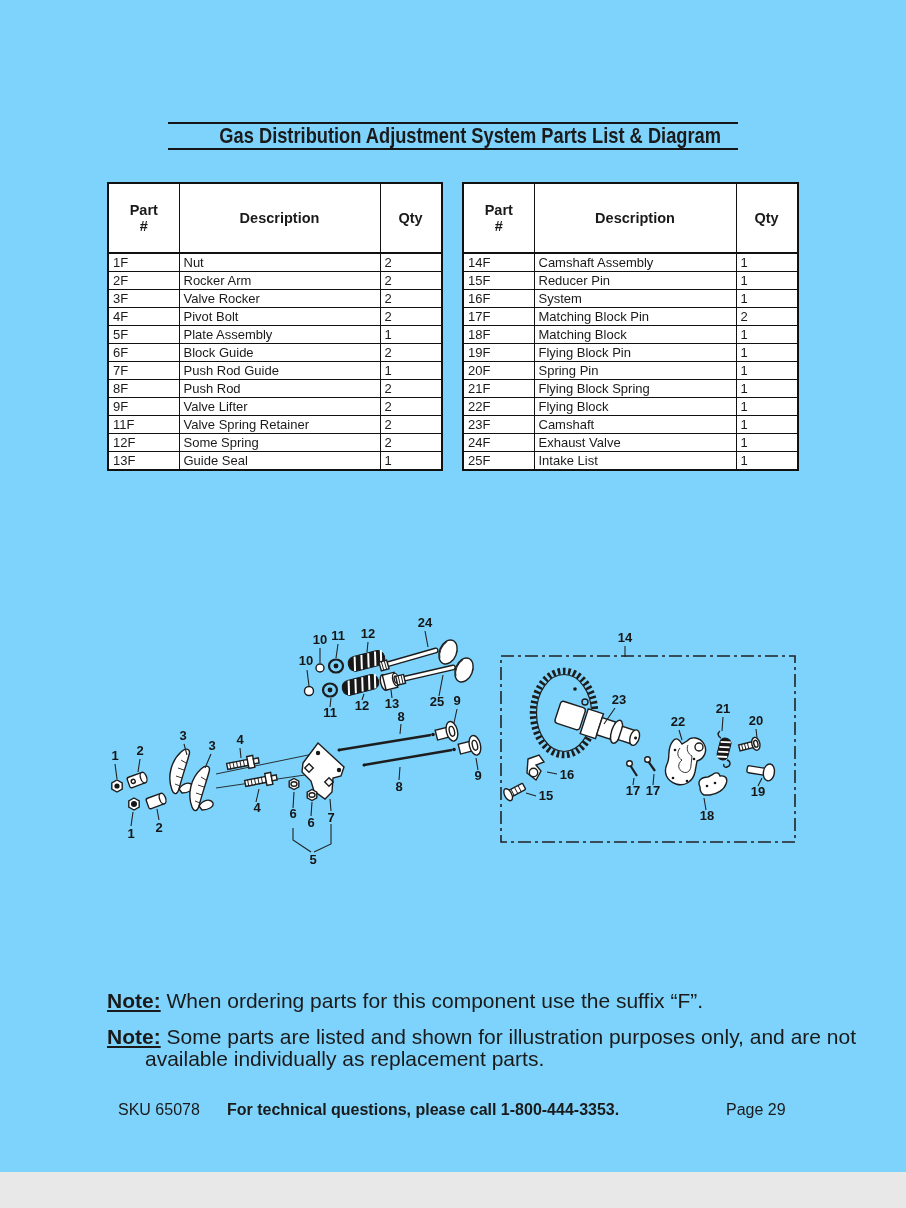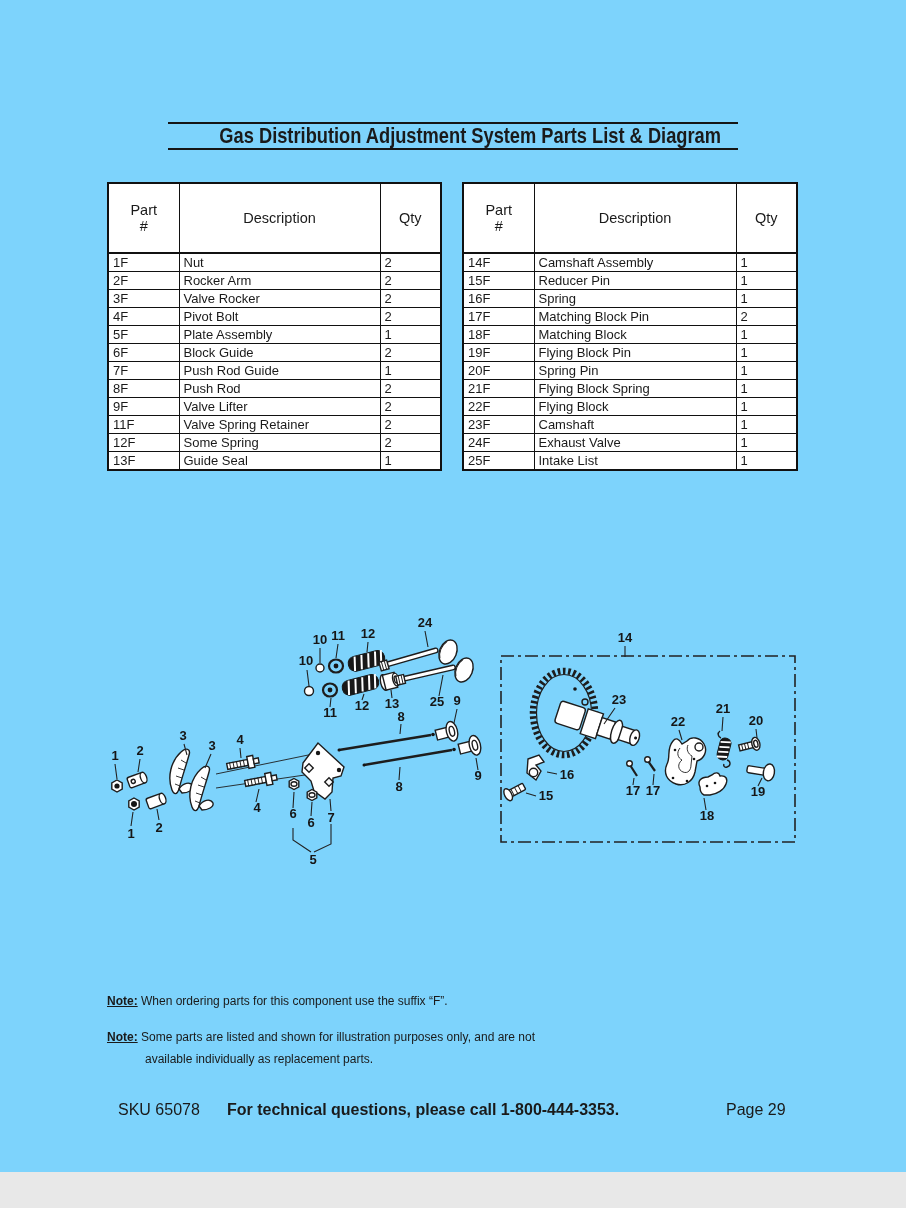--- a/index.html
+++ b/index.html
@@ -10,35 +10,35 @@
              border-top:2px solid #151515;border-bottom:2px solid #151515;
              text-align:center;white-space:nowrap;}
   .title-box .t{display:inline-block;font-size:22px;font-weight:bold;line-height:24px;
                 transform:scaleX(0.83);transform-origin:50% 50%;}
   
   table.parts{position:absolute;top:182px;border-collapse:collapse;border:2px solid #111;
               table-layout:fixed;background:#fff;}
   table.parts.left{left:107px;}
   table.parts.right{left:462px;}
   table.parts th{border:1.5px solid #111;border-bottom:2px solid #111;height:18px;
-                 font-size:14.5px;font-weight:normal;text-align:center;padding:18px;}
+                 font-size:14.5px;font-weight:bold;text-align:center;padding:18px;}
   table.parts td{border:1.5px solid #111;height:17px;font-size:13px;line-height:14px;
                  padding:0 2px 0 4px;overflow:hidden;white-space:nowrap;}
   
   .diagram{position:absolute;left:100px;top:600px;}
   .co{font:bold 13px "Liberation Sans",sans-serif;fill:#161616;text-anchor:middle;}
   .ld{stroke:#222;stroke-width:1.1;fill:none;}
   .p{stroke:#1d1d1d;stroke-width:1.4;fill:#ffffff;}
   .pn{stroke:#1d1d1d;stroke-width:1.4;fill:none;}
   .thin{stroke:#1d1d1d;stroke-width:0.9;fill:none;}
   .dk{fill:#181818;stroke:#181818;stroke-width:1;}
   .ws{stroke:#ffffff;stroke-width:2;fill:none;}
   .dot{fill:#161616;stroke:none;}
   
-  .note{position:absolute;left:107px;font-size:12px;line-height:22px;}
+  .note{position:absolute;left:107px;font-size:21px;line-height:22px;}
   .note .nl{font-weight:bold;text-decoration:underline;}
   .note .indent{display:block;padding-left:38px;}
   .footer{position:absolute;top:1101px;left:0;width:906px;height:20px;font-size:16px;margin-left:11px;}
   .footer .sku{position:absolute;left:107px;}
   .footer .tech{position:absolute;left:216px;font-weight:bold;}
   .footer .pg{position:absolute;left:715px;text-align:center;}
 </style>
 </head>
 <body>
 
@@ -144,21 +144,21 @@
           <td>Camshaft Assembly</td>
           <td>1</td>
         </tr>
       <tr>
           <td>15F</td>
           <td>Reducer Pin</td>
           <td>1</td>
         </tr>
       <tr>
           <td>16F</td>
-          <td>Spring</td>
+          <td>System</td>
           <td>1</td>
         </tr>
       <tr>
           <td>17F</td>
           <td>Matching Block Pin</td>
           <td>2</td>
         </tr>
       <tr>
           <td>18F</td>
           <td>Matching Block</td>

